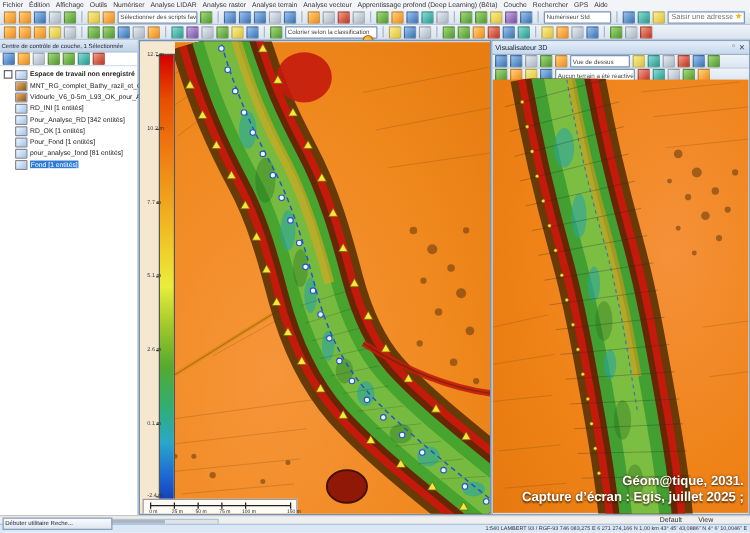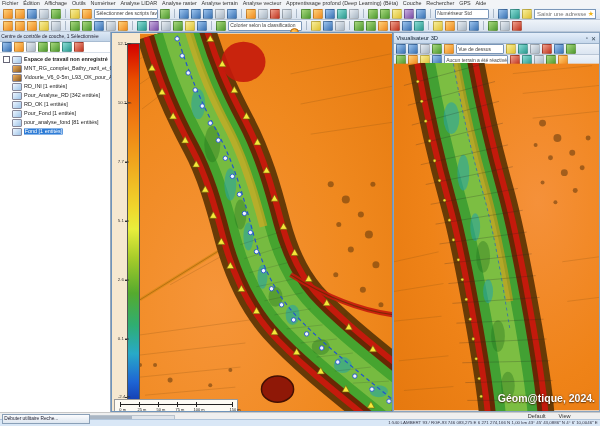--- a/index.html
+++ b/index.html
@@ -564,21 +564,22 @@
         <circle cx="77" cy="258" r="1.4"></circle>
           <circle cx="80" cy="278" r="1.4"></circle>
           <circle cx="83" cy="298" r="1.4"></circle>
         <circle cx="86" cy="318" r="1.4"></circle>
           <circle cx="88" cy="336" r="1.4"></circle>
       </g>
       <path d="M60,0 C68,45 78,90 92,138 C103,180 110,225 117,268" stroke="#2255cc" stroke-width="0.9" stroke-dasharray="3 3" fill="none" opacity="0.7"></path>
     </svg>
 
     <div id="credit">
-      <div>Géom@tique, 2024.</div>
+      <div>Géom@tique, 2031.</div>
+      <div>Capture d’écran : Egis, juillet 2025 ;</div>
     </div>
   </div>
 
   <div id="status1">
     <div id="hscroll">
         <div class="thumb"></div>
       </div>
     <span class="viewtab" style="left:524px">Default</span>
     <span class="viewtab" style="left:556px">View</span>
   </div>

